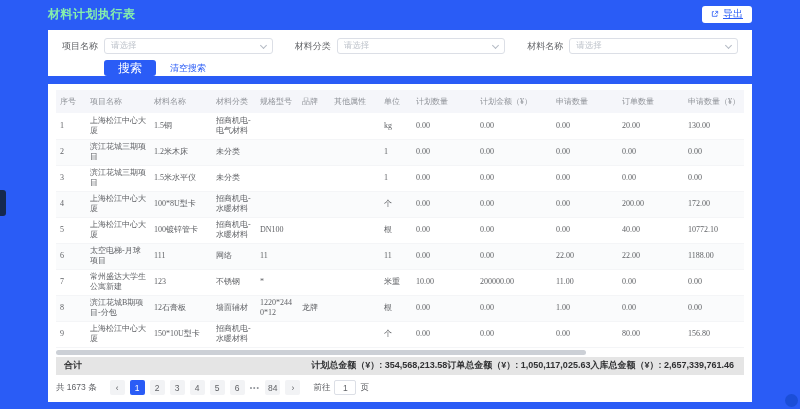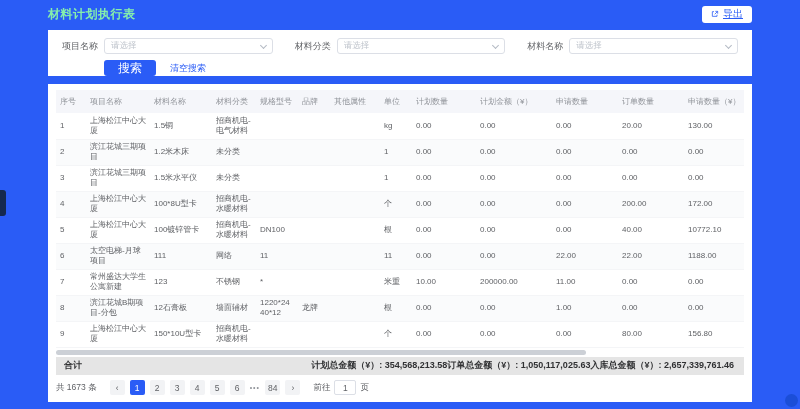--- a/index.html
+++ b/index.html
@@ -30,21 +30,21 @@
     flex:1; height:16px; border:1px solid #dcdfe6; border-radius:3px;
     display:flex; align-items:center; padding:0 6px; background:#fff; cursor:pointer; min-width:0;
   }
   .ph { color:#bfc4cc; font-size:8.5px; flex:1; overflow:hidden; white-space:nowrap; }
   .chev { width:5px; height:5px; border-right:1px solid #b4bac4; border-bottom:1px solid #b4bac4; transform:rotate(45deg); margin-top:-2px; flex:none; }
   .actions { margin-top:6px; padding-left:42px; display:flex; align-items:center; }
   .btn-search { background:var(--accent,#2a5cf6); color:#fff; border:none; border-radius:3px; height:16px; padding:0 14px; font-size:12px; cursor:pointer; }
   .btn-clear { background:none; border:none; color:var(--accent,#2a5cf6); font-size:9px; margin-left:14px; cursor:pointer; }
   
   .table-card { height:318px; padding:6px 8px 0; display:flex; flex-direction:column; overflow:hidden; }
-  .table-wrap { overflow:hidden; }
+  .table-wrap { overflow:hidden;font-family:Liberation Serif, serif; }
   table { width:100%; border-collapse:collapse; table-layout:fixed; }
   thead th {
     background:#f5f6fa; color:#909399; font-weight:normal; text-align:left;
     font-size:8px; padding:6px 4px; white-space:nowrap; overflow:hidden;
   }
   tbody td {
     color:#606266; font-size:8px; line-height:1.25; padding:2px 4px; height:26px;
     border-bottom:1px solid #f4f5f7; word-break:break-all; vertical-align:middle;
   }
   tbody tr:nth-child(even) { background:#fafbfc; }

